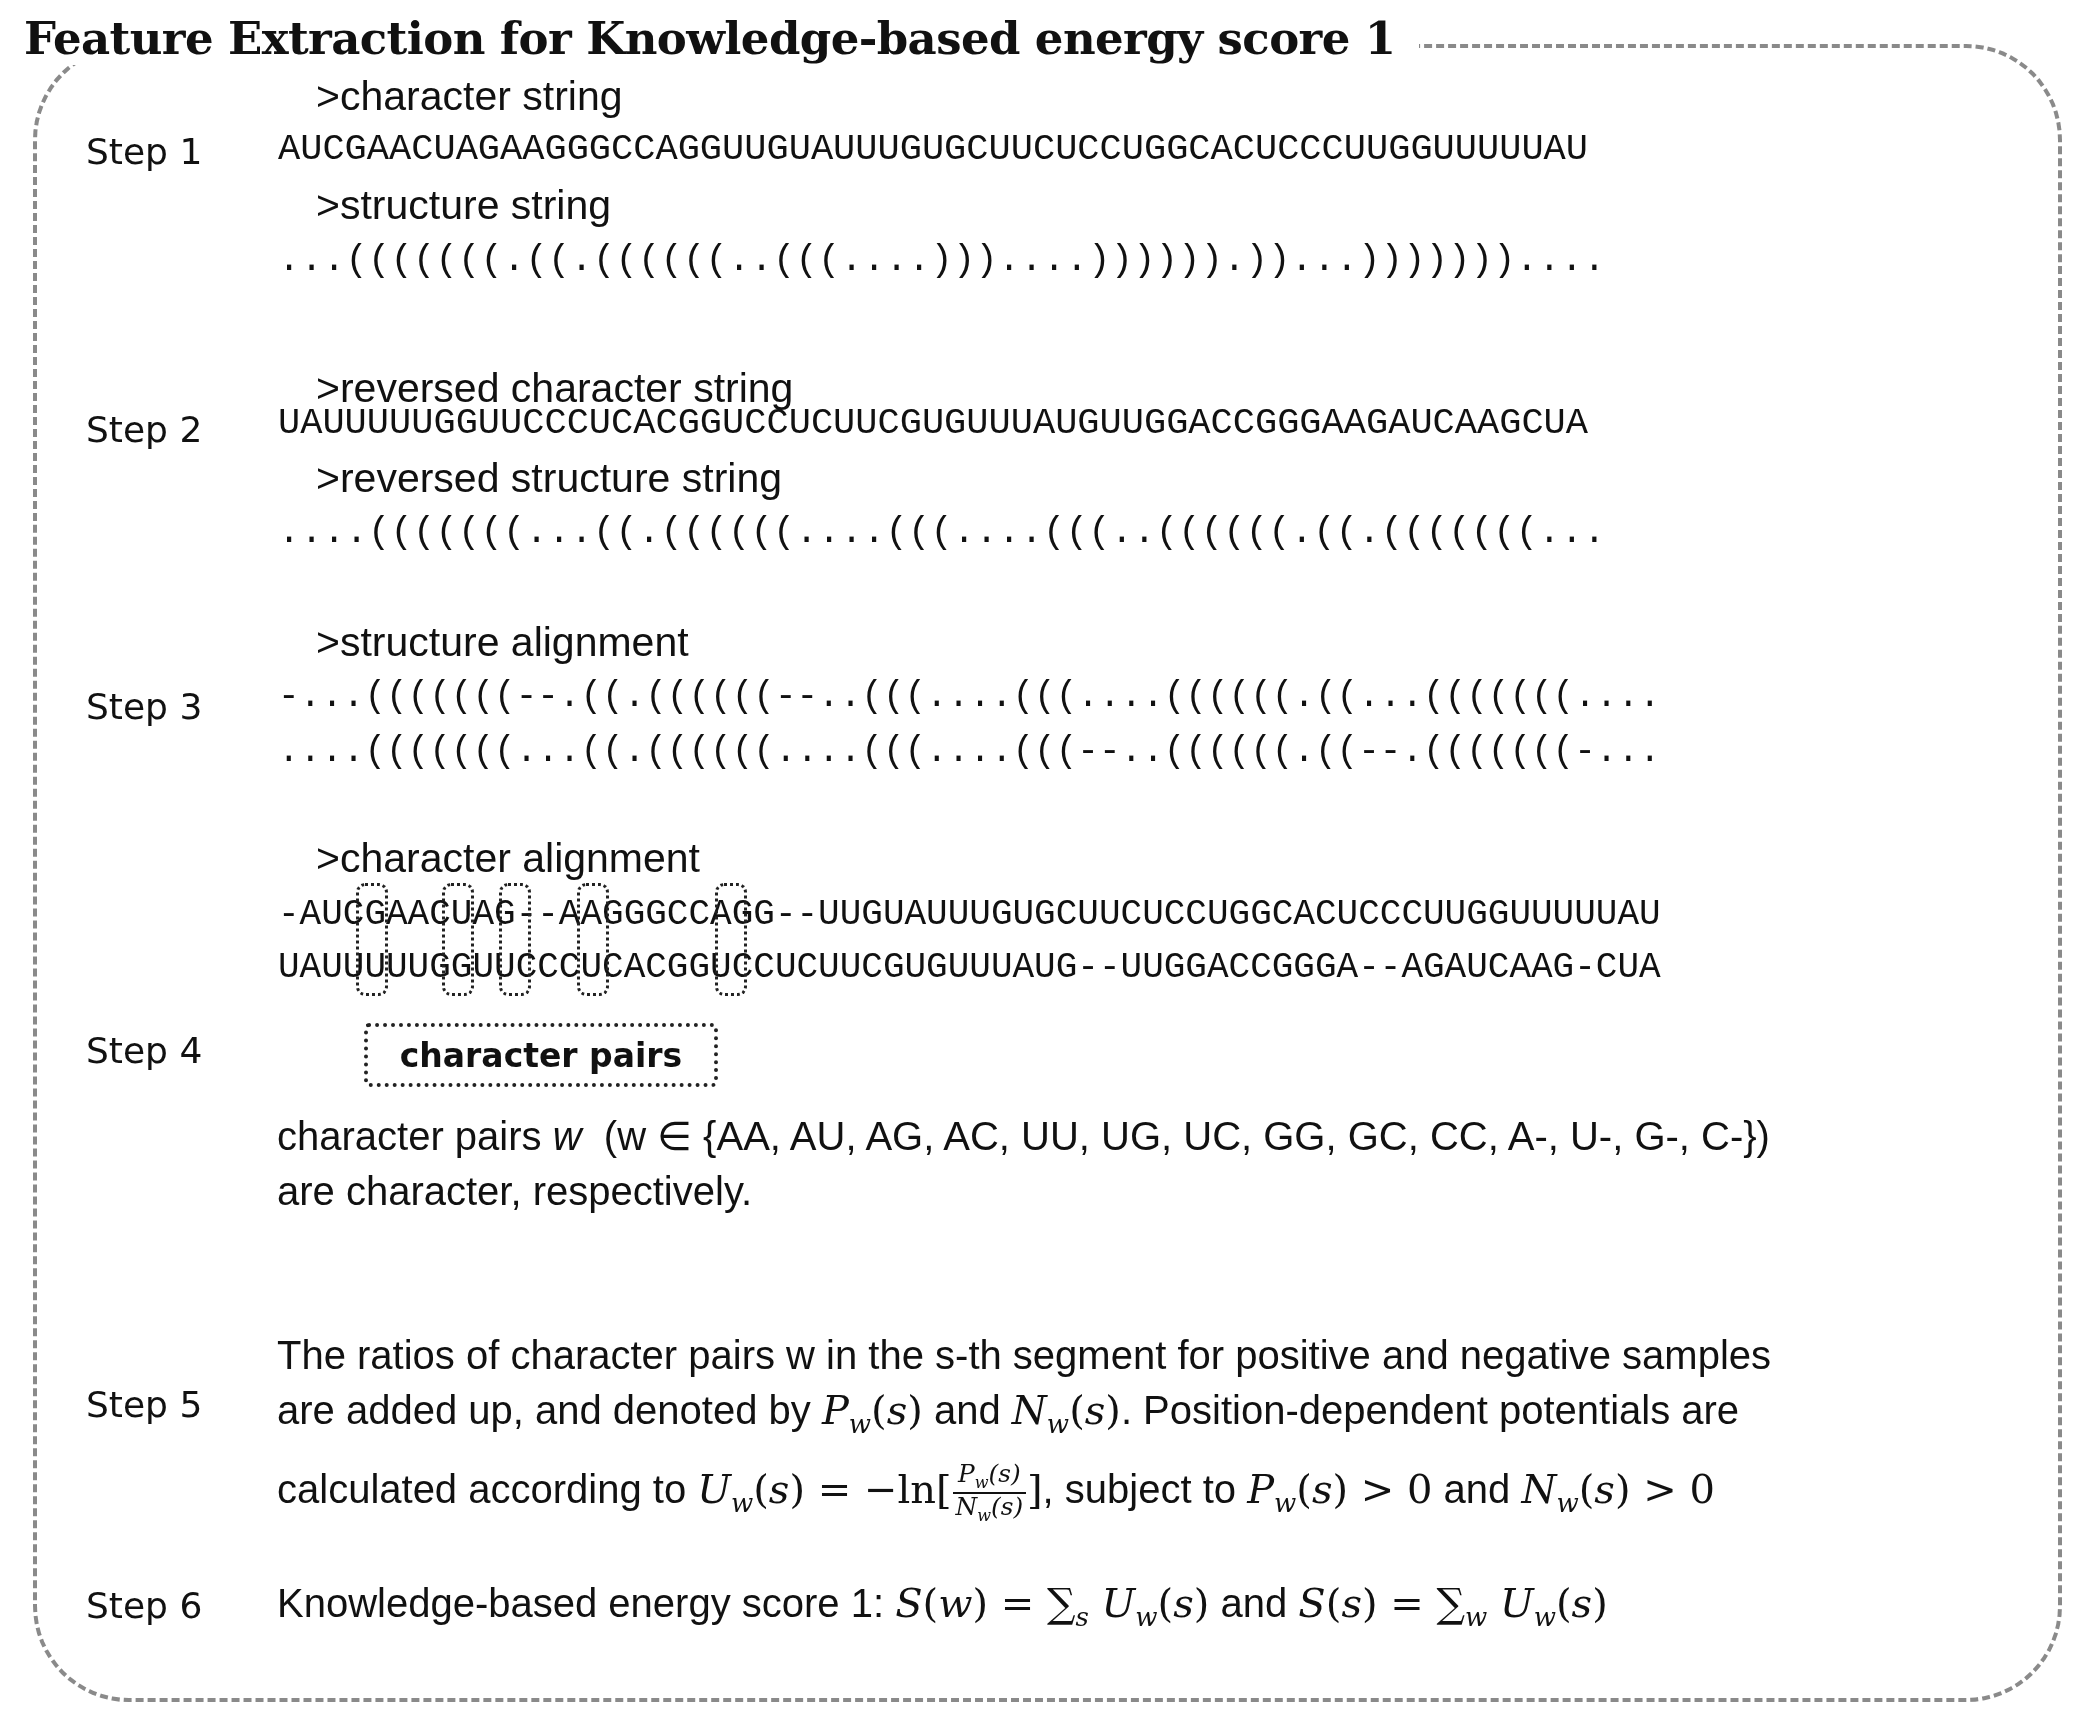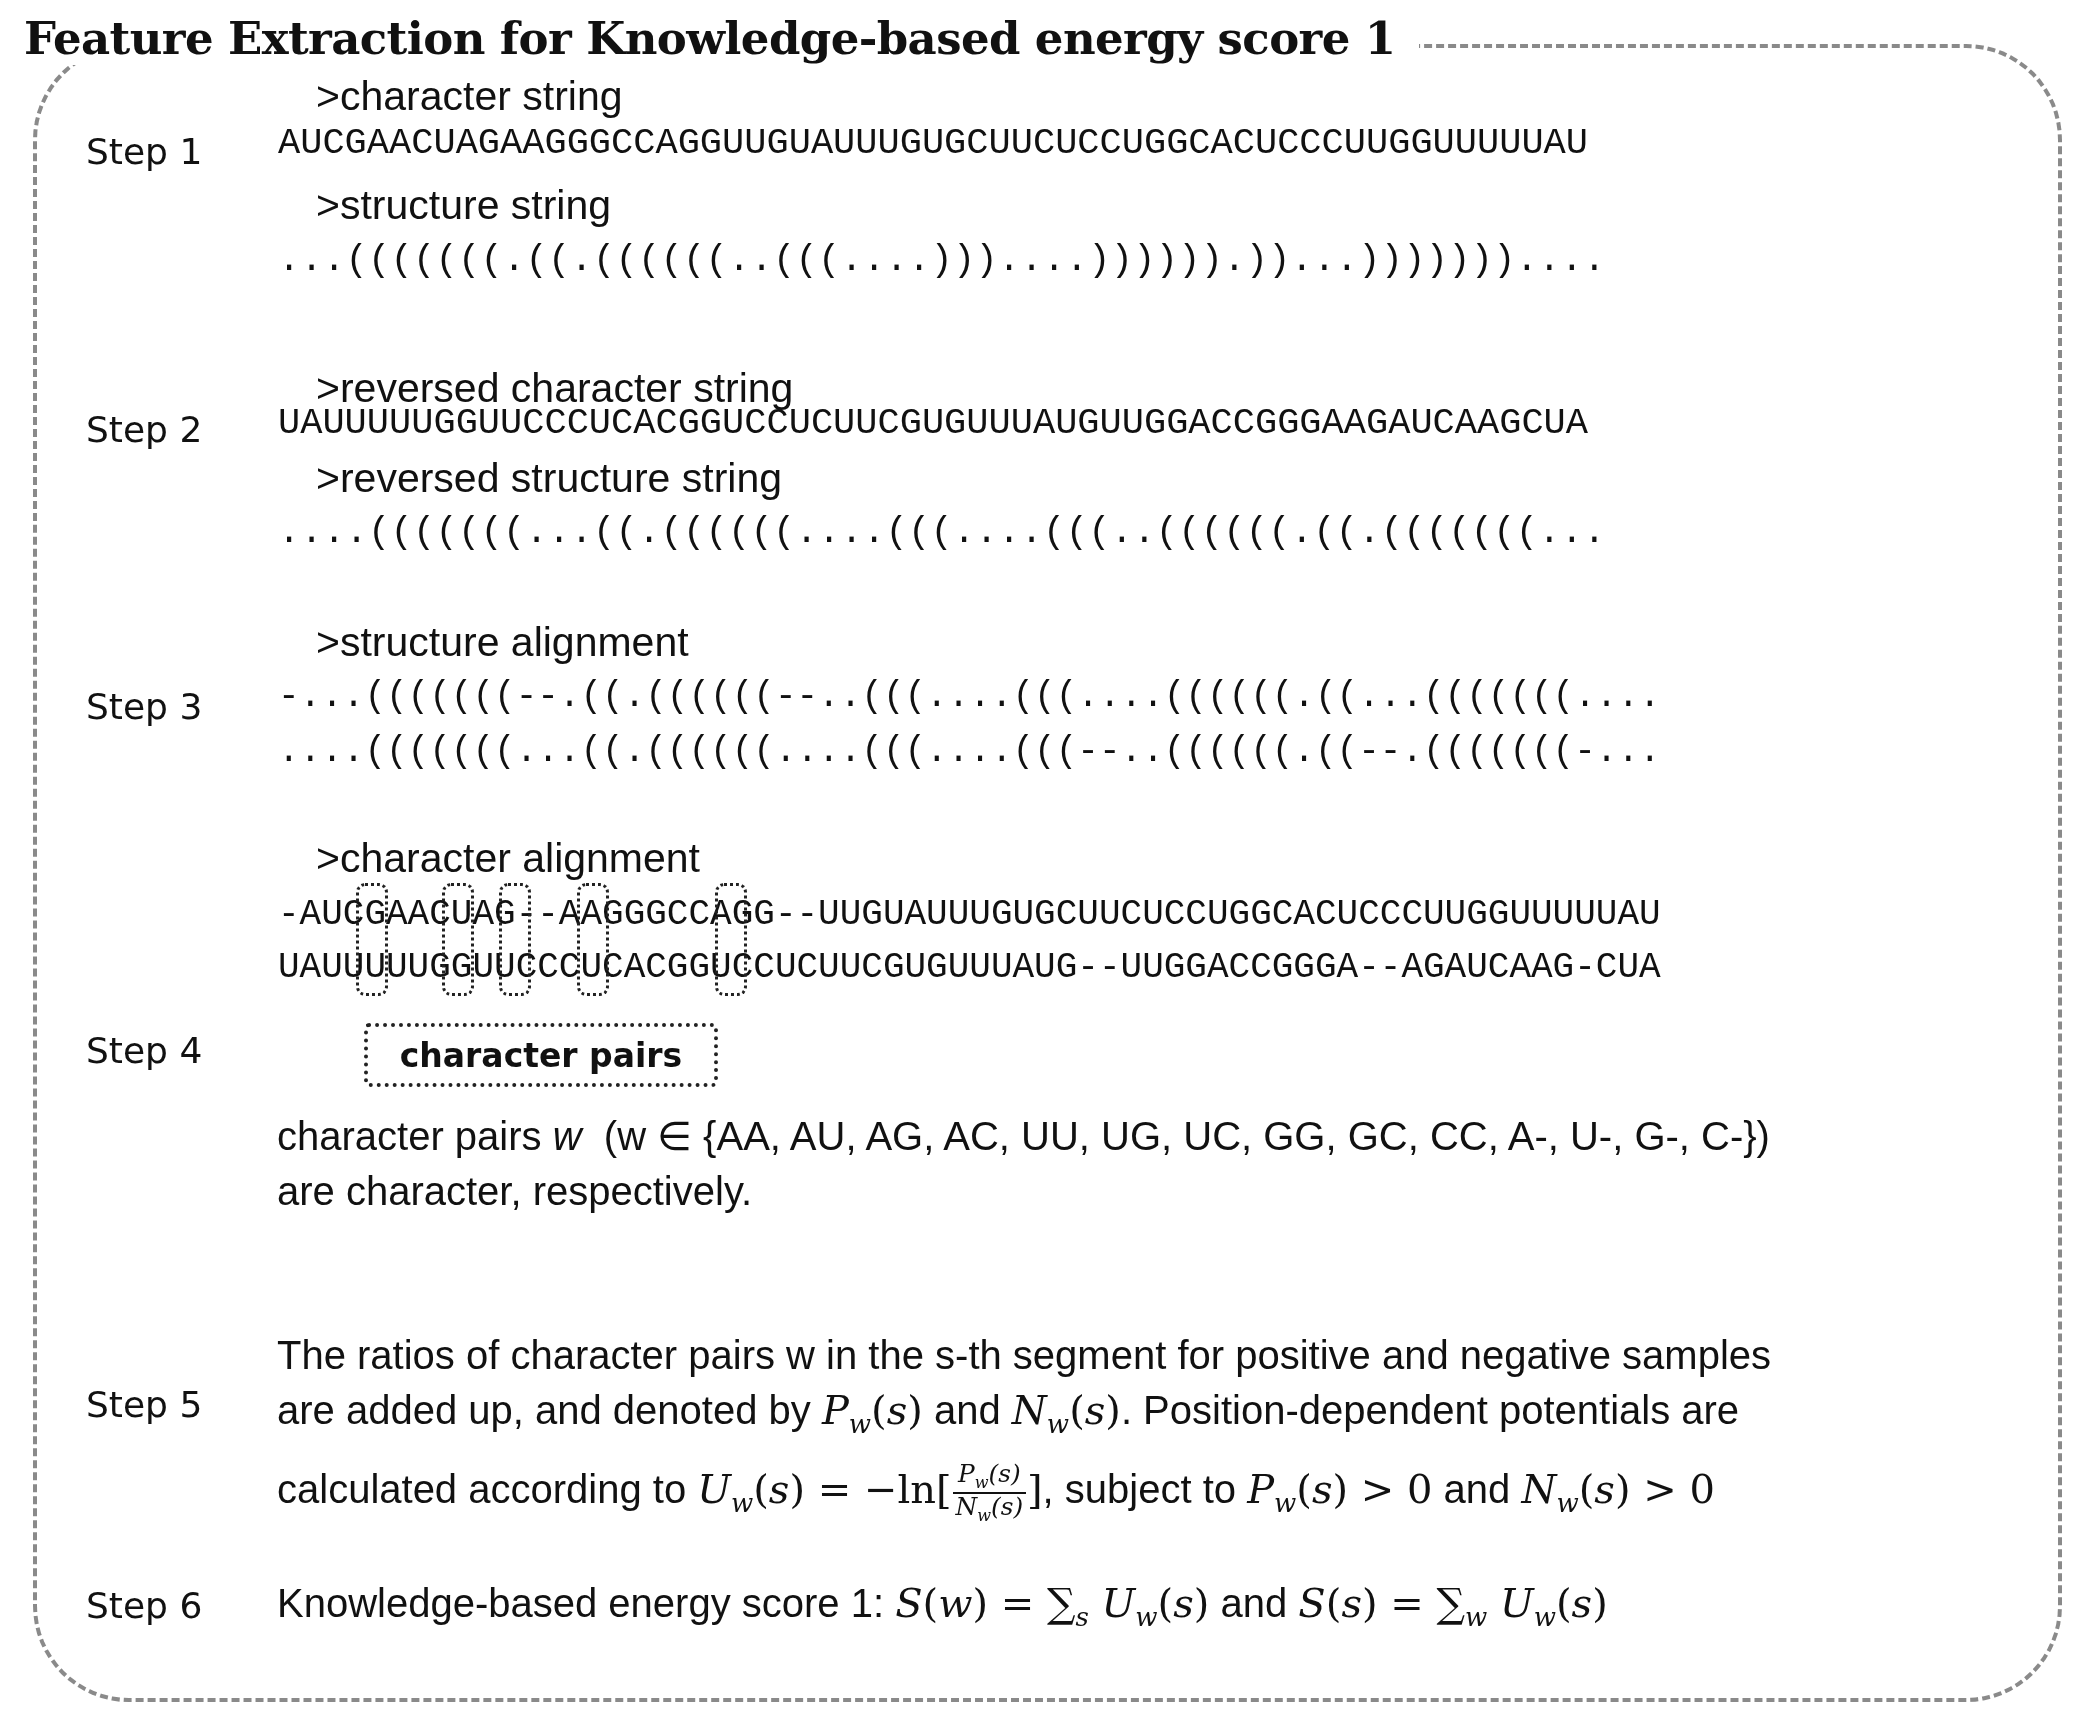--- a/index.html
+++ b/index.html
@@ -55,21 +55,21 @@
   }
 </style>
 </head>
 <body>
 
 <div class="frame"></div>
 <div class="title"><span>Feature Extraction for Knowledge-based energy score 1</span></div>
 
 <div class="step" style="top:131px">Step 1</div>
 <div class="hdr" style="top:76px">&gt;character string</div>
-<div class="seq" style="top:125px">AUCGAACUAGAAGGGCCAGGUUGUAUUUGUGCUUCUCCUGGCACUCCCUUGGUUUUUAU</div>
+<div class="seq" style="top:131px">AUCGAACUAGAAGGGCCAGGUUGUAUUUGUGCUUCUCCUGGCACUCCCUUGGUUUUUAU</div>
 <div class="hdr" style="top:185px">&gt;structure string</div>
 <div class="seq wide" style="top:242px">...(((((((.((.((((((..(((....)))....)))))).))...)))))))....</div>
 
 <div class="step" style="top:409px">Step 2</div>
 <div class="hdr" style="top:368px">&gt;reversed character string</div>
 <div class="seq" style="top:405px">UAUUUUUGGUUCCCUCACGGUCCUCUUCGUGUUUAUGUUGGACCGGGAAGAUCAAGCUA</div>
 <div class="hdr" style="top:458px">&gt;reversed structure string</div>
 <div class="seq wide" style="top:514px">....(((((((...((.((((((....(((....(((..((((((.((.(((((((...</div>
 
 <div class="step" style="top:686px">Step 3</div>

